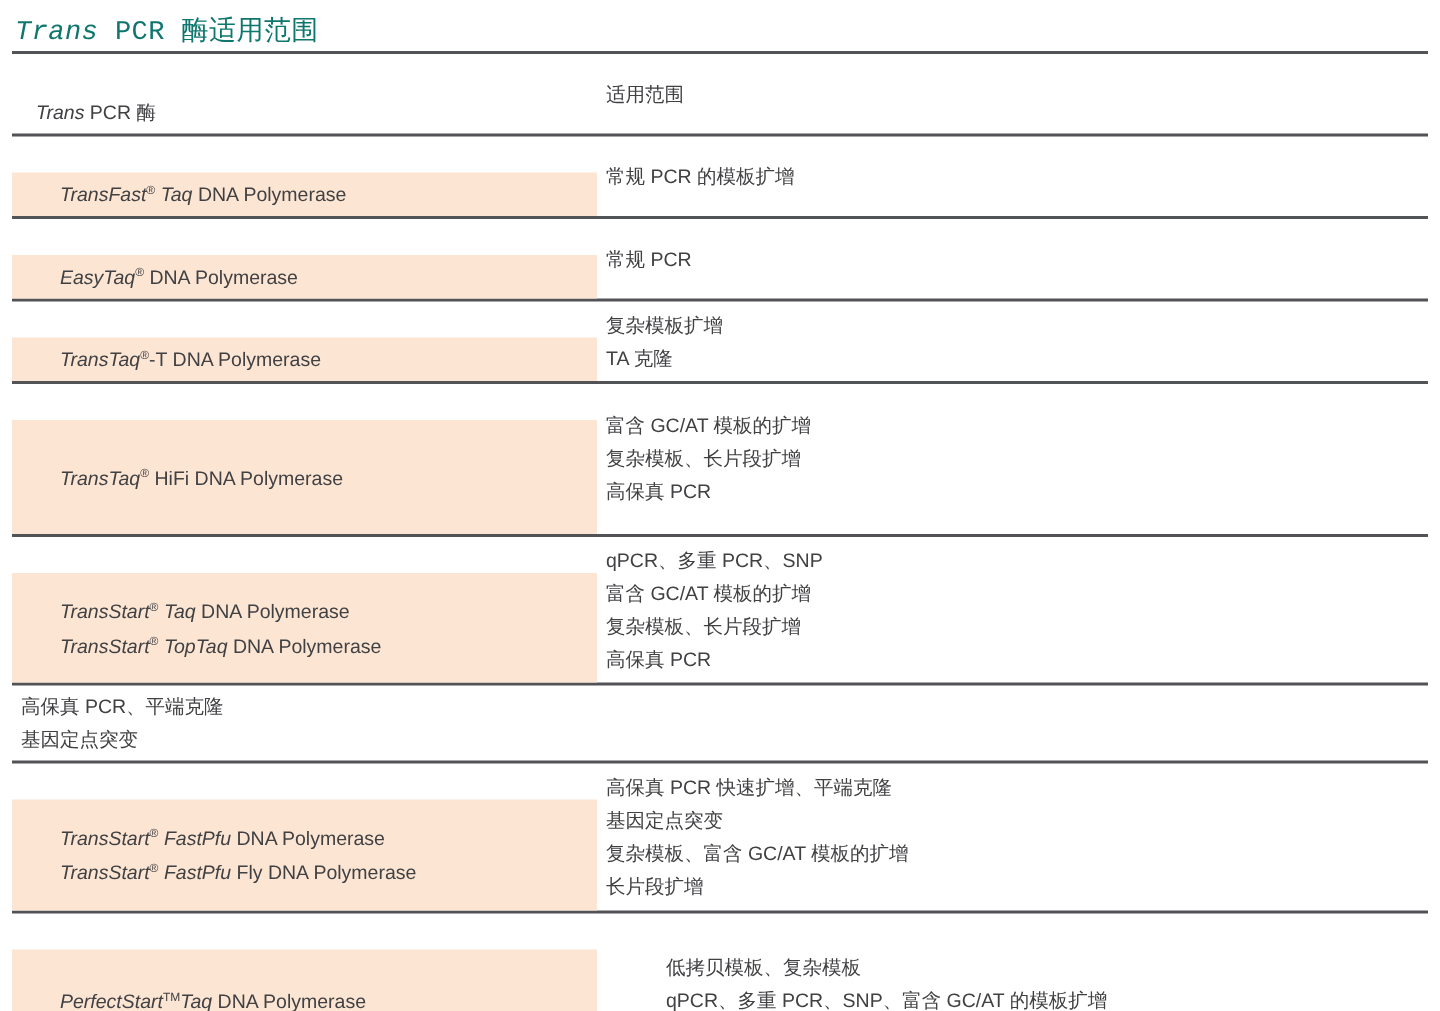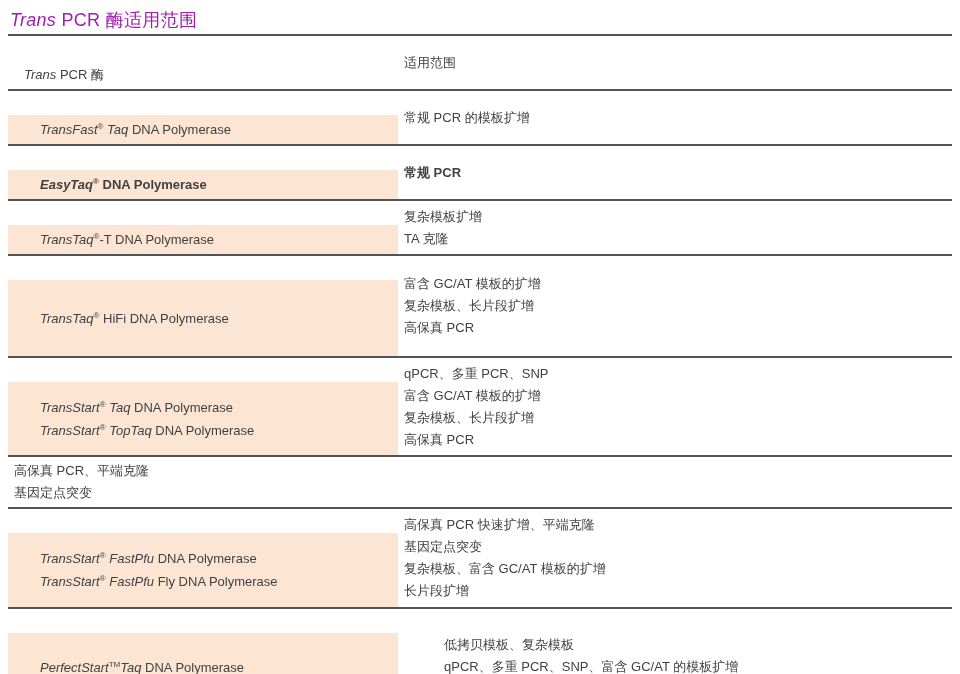--- a/index.html
+++ b/index.html
@@ -19,21 +19,22 @@
     position: relative;
     width: 944px;
     margin: 0 8px;
   }
   .page-title {
     padding: 8px 0 0 2px;
     height: 34px;
     box-sizing: border-box;
     font-size: 18px;
     letter-spacing: 0.3px;
-    color: #a21caf;
+    color: #0f766e;
+    font-family: Liberation Mono, monospace;
   }
   .it { font-style: italic; }
   .table {
     border-top: 2px solid #525356;
   }
   .row {
     display: flex;
     align-items: stretch;
     border-bottom: 2px solid #525356;
     box-sizing: border-box;
@@ -95,21 +96,21 @@
     </div>
     <div id="table-rows">
         <div class="row data" style="min-height: 30px;">
           <div class="cell-left">
             <div class="enzyme-line"><span class="it">TransFast</span><sup>®</sup><span> </span><span class="it">Taq</span><span> DNA Polymerase</span></div>
           </div>
           <div class="cell-right">
             <div class="use-line">常规 PCR 的模板扩增</div>
           </div>
         </div>
-        <div class="row data" style="min-height: 26px; font-weight: bold;">
+        <div class="row data" style="min-height: 26px;">
           <div class="cell-left">
             <div class="enzyme-line"><span class="it">EasyTaq</span><sup>®</sup><span> DNA Polymerase</span></div>
           </div>
           <div class="cell-right">
             <div class="use-line">常规 PCR</div>
           </div>
         </div>
         <div class="row data" style="min-height: 48px;">
           <div class="cell-left">
             <div class="enzyme-line"><span class="it">TransTaq</span><sup>®</sup><span>-T DNA Polymerase</span></div>

